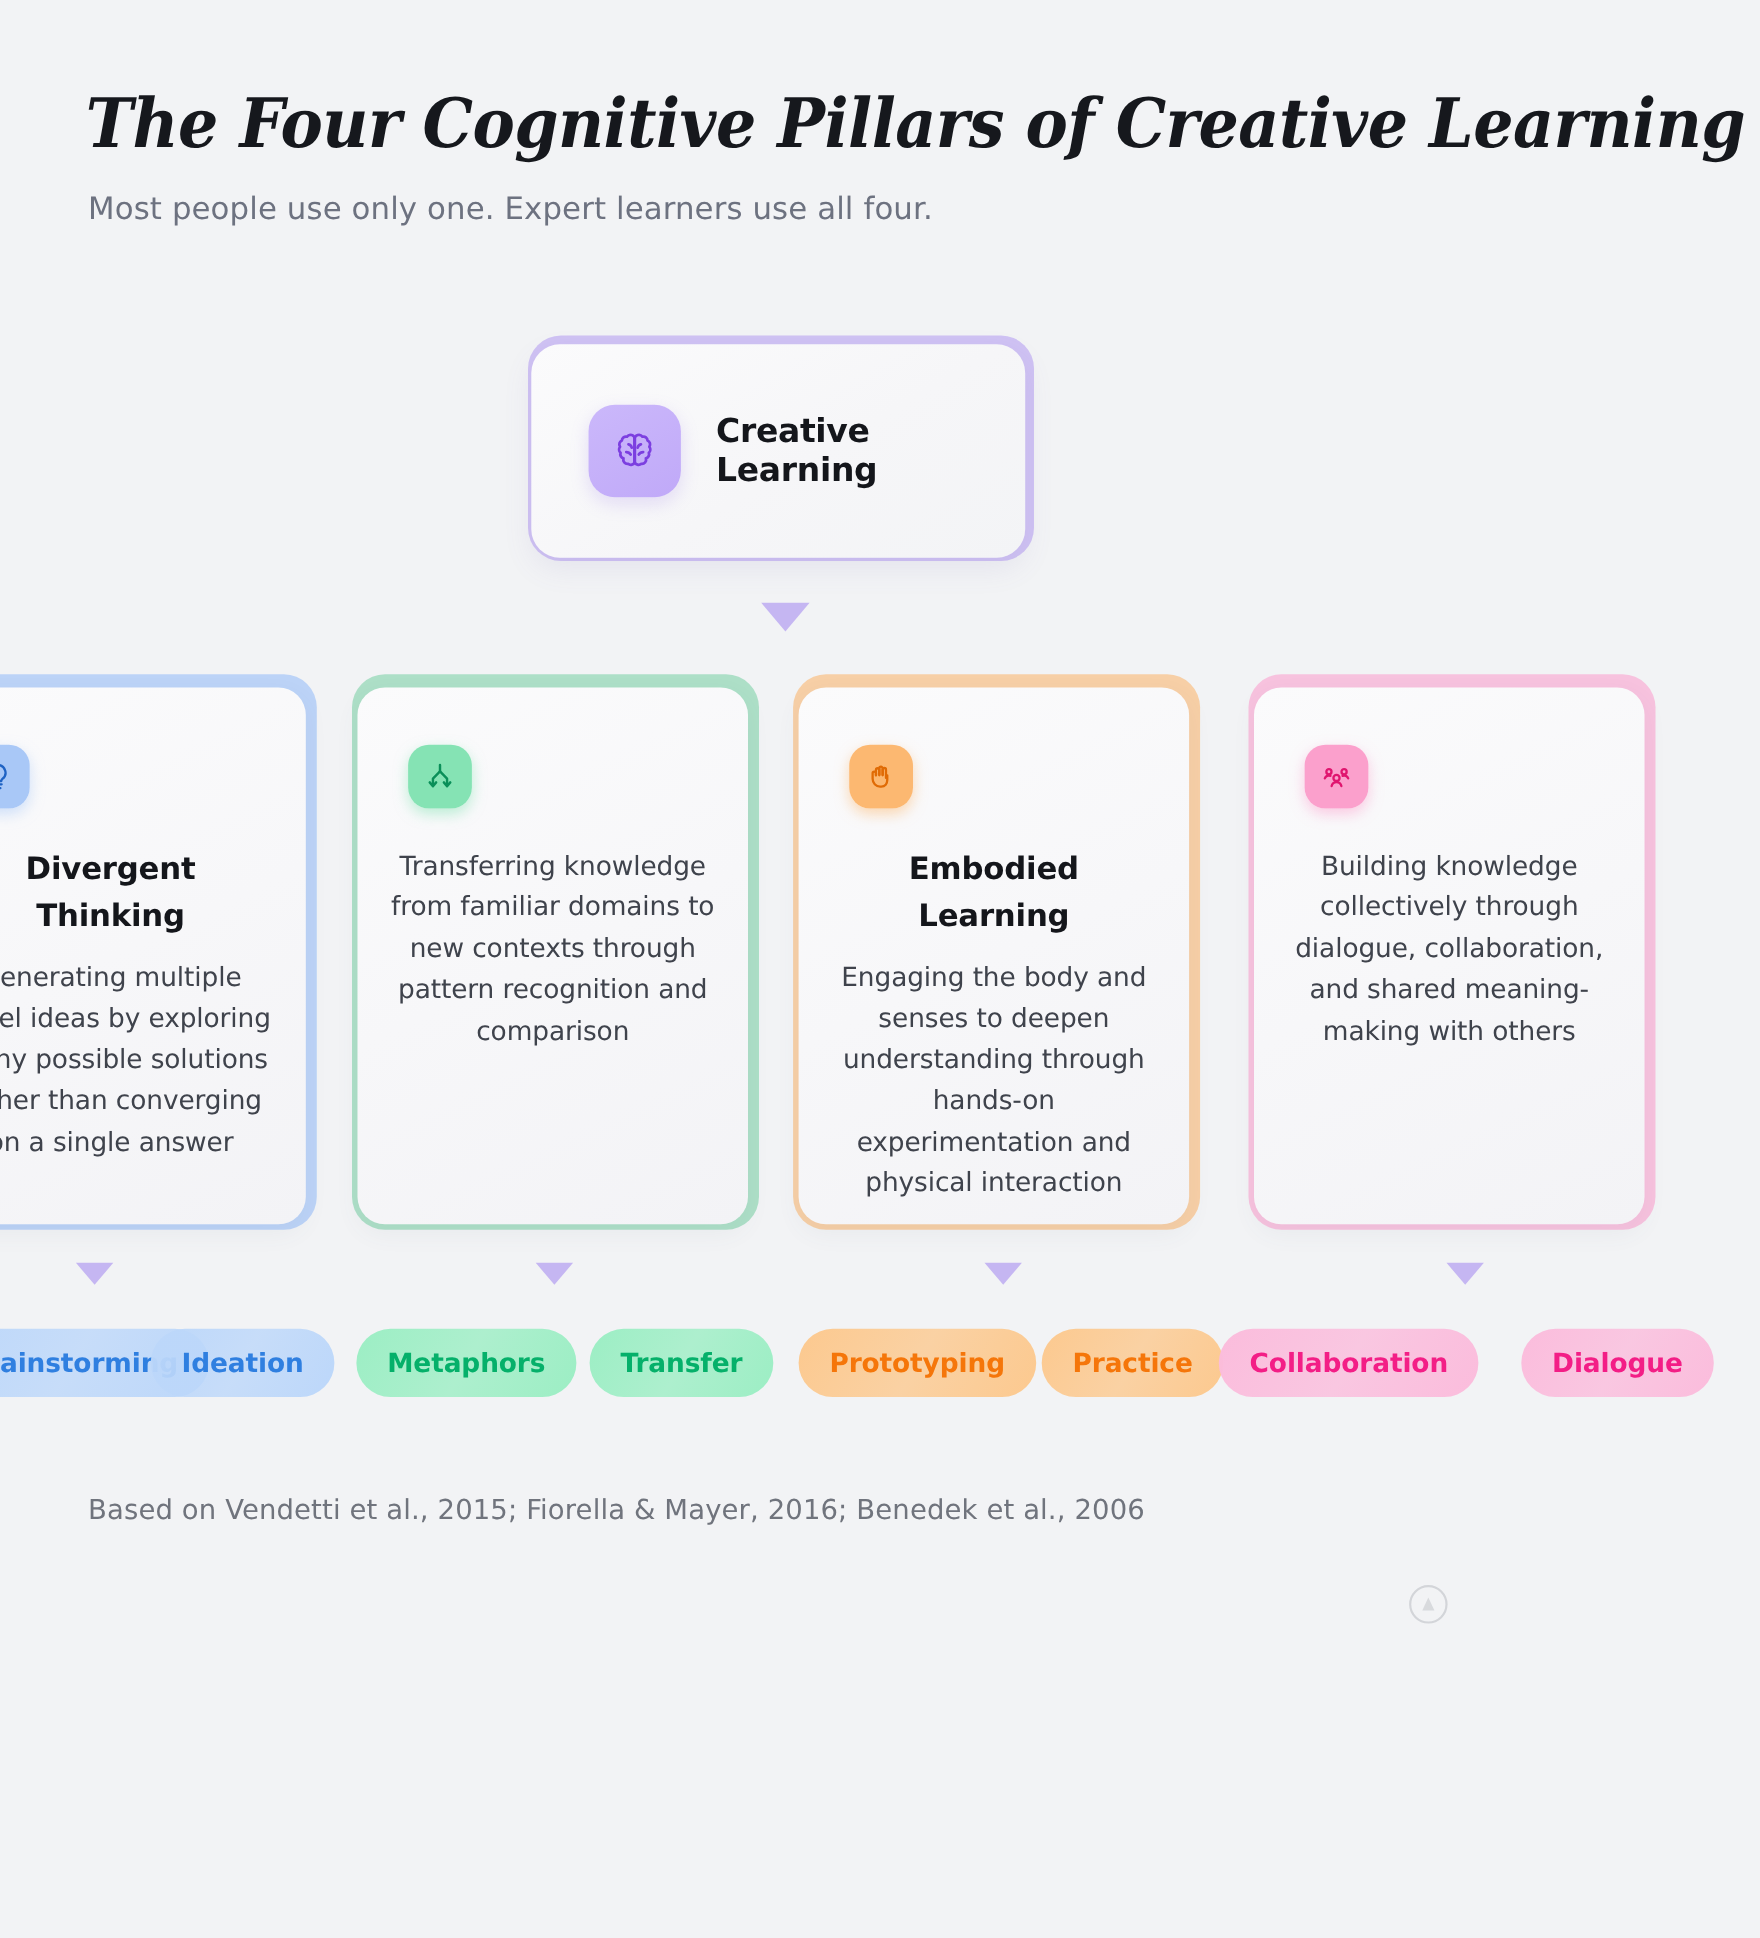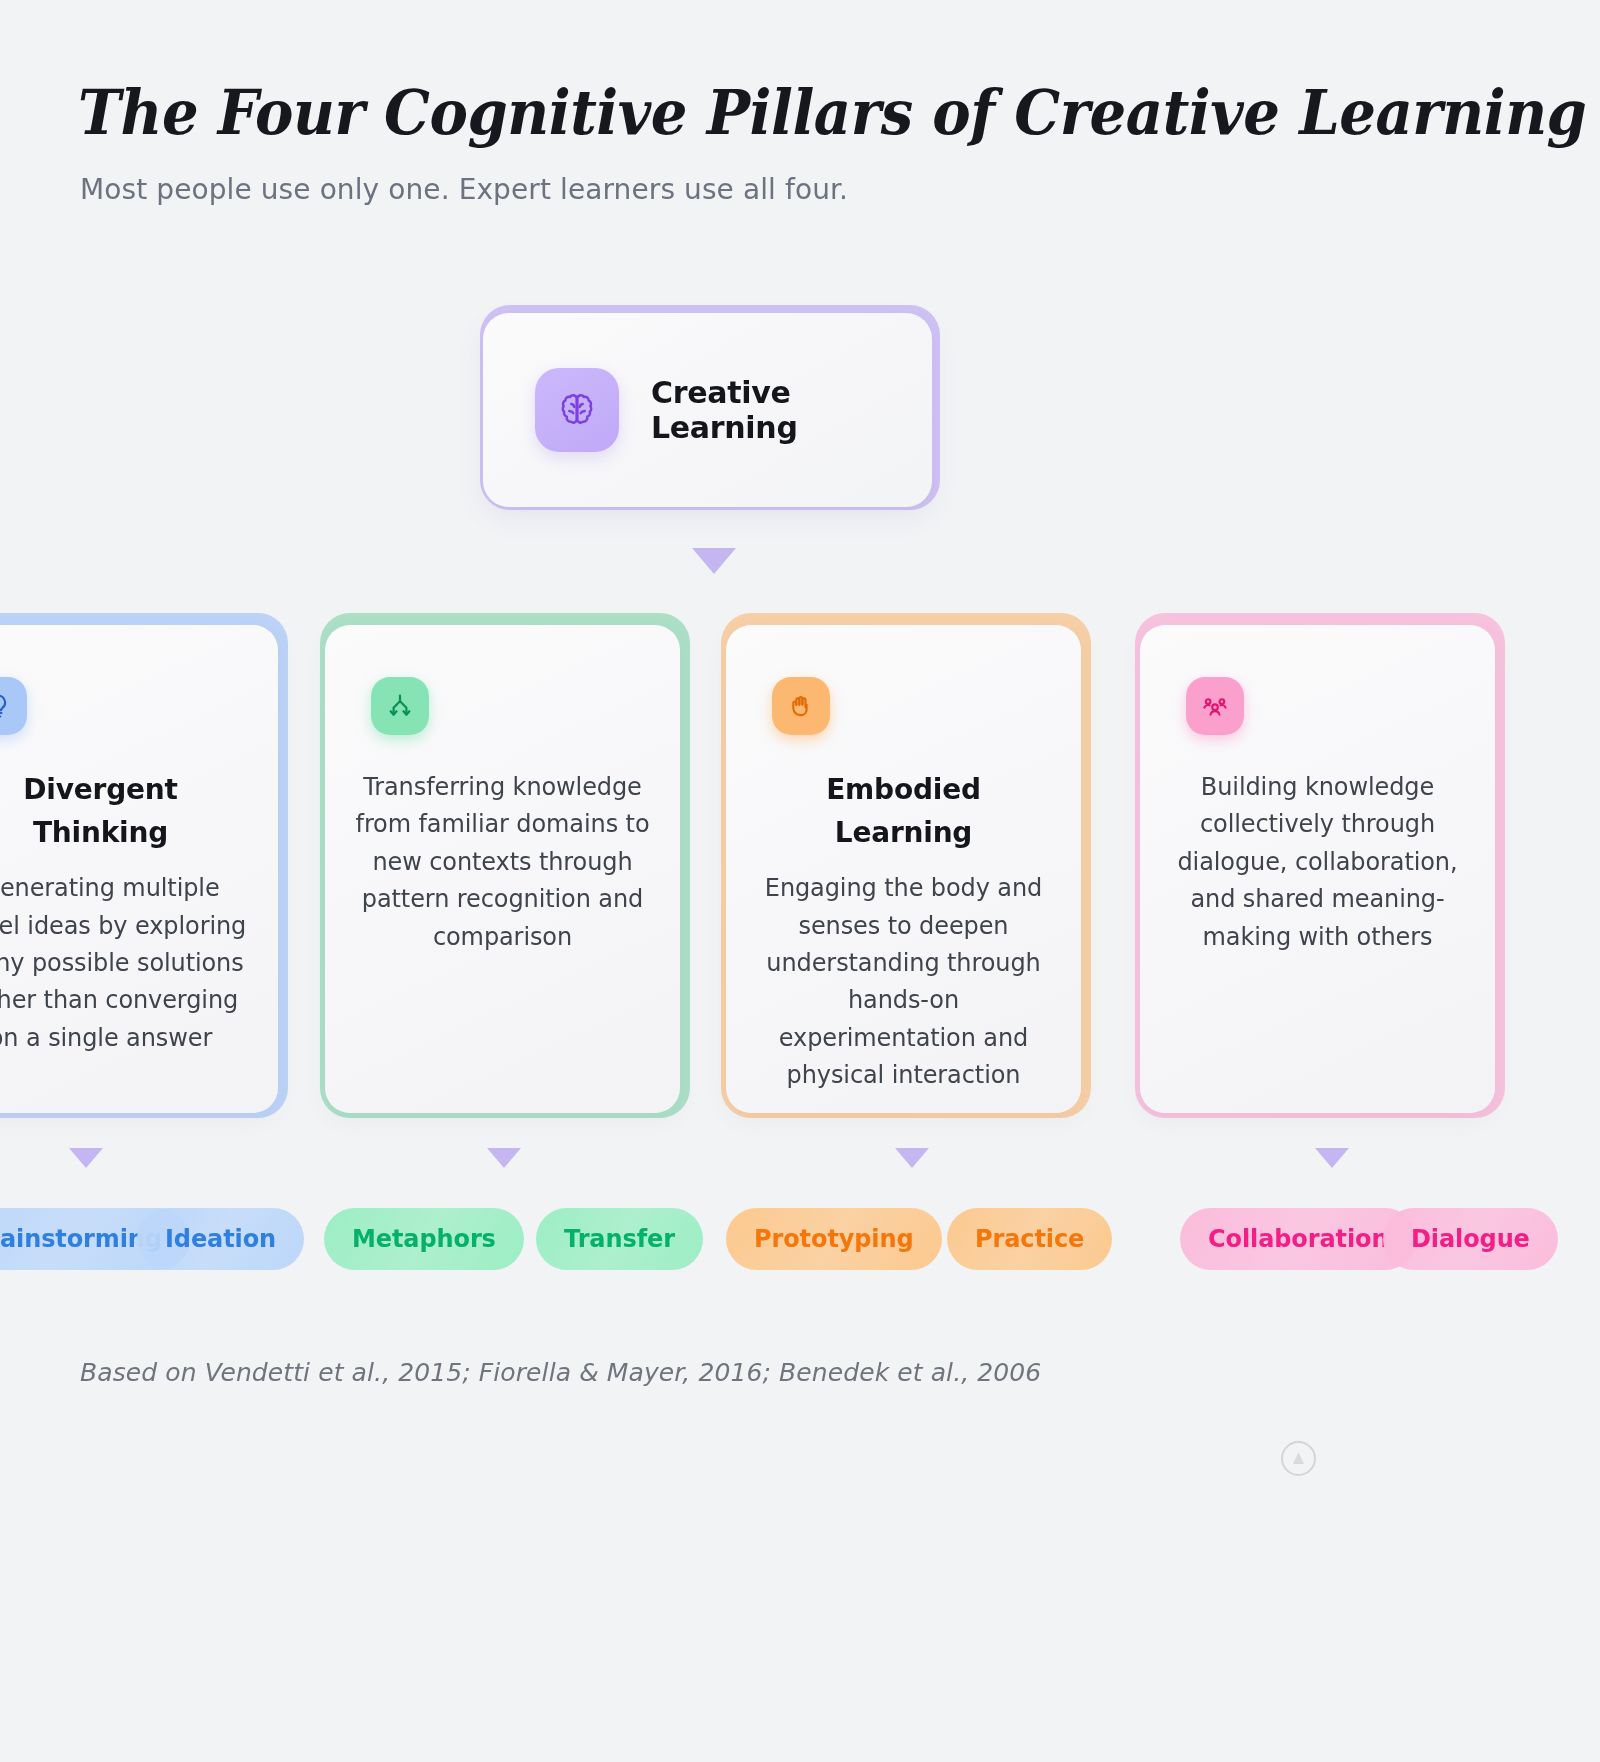--- a/index.html
+++ b/index.html
@@ -100,21 +100,21 @@
     position:absolute; top:0; height:62px;
     border-radius:31px;
     display:flex; align-items:center; justify-content:center;
     font-size:24px; font-weight:600; letter-spacing:-0.1px;
     white-space:nowrap; padding:0 28px;
   }
 
   
   .citation {
     position:absolute; left:80px; top:1358px;
-    font-size:25px; font-style:italic; color:#70747d;
+    font-size:25px; color:#70747d;
     letter-spacing:0.1px;
   }
 
   
   .watermark {
     position:absolute; left:1281px; top:1441px;
     width:35px; height:35px; border-radius:50%;
     border:2px solid #c9cbd0;
     display:flex; align-items:center; justify-content:center;
     opacity:0.75;
@@ -232,21 +232,21 @@
       </div>
     <div class="pill" id="pill-1-1" style="left: 536px; background: linear-gradient(120deg, rgb(156, 238, 196) 0%, rgba(156, 238, 196, 0.8) 50%, rgb(156, 238, 196) 100%); color: rgb(5, 176, 106);">
         <span>Transfer</span>
       </div>
     <div class="pill" id="pill-2-0" style="left: 726px; background: linear-gradient(120deg, rgb(252, 201, 143) 0%, rgba(252, 201, 143, 0.8) 50%, rgb(252, 201, 143) 100%); color: rgb(245, 118, 10);">
         <span>Prototyping</span>
       </div>
     <div class="pill" id="pill-2-1" style="left: 947px; background: linear-gradient(120deg, rgb(252, 201, 143) 0%, rgba(252, 201, 143, 0.8) 50%, rgb(252, 201, 143) 100%); color: rgb(245, 118, 10);">
         <span>Practice</span>
       </div>
-    <div class="pill" id="pill-3-0" style="left: 1180px; background: linear-gradient(120deg, rgb(251, 188, 220) 0%, rgba(251, 188, 220, 0.8) 50%, rgb(251, 188, 220) 100%); color: rgb(243, 30, 134);">
+    <div class="pill" id="pill-3-0" style="left: 1108px; background: linear-gradient(120deg, rgb(251, 188, 220) 0%, rgba(251, 188, 220, 0.8) 50%, rgb(251, 188, 220) 100%); color: rgb(243, 30, 134);">
         <span>Collaboration</span>
       </div>
     <div class="pill" id="pill-3-1" style="left: 1383px; background: linear-gradient(120deg, rgb(251, 188, 220) 0%, rgba(251, 188, 220, 0.8) 50%, rgb(251, 188, 220) 100%); color: rgb(243, 30, 134);">
         <span>Dialogue</span>
       </div>
   </div>
 
   <div class="citation">Based on Vendetti et al., 2015; Fiorella &amp; Mayer, 2016; Benedek et al., 2006</div>
 
   <div class="watermark">

